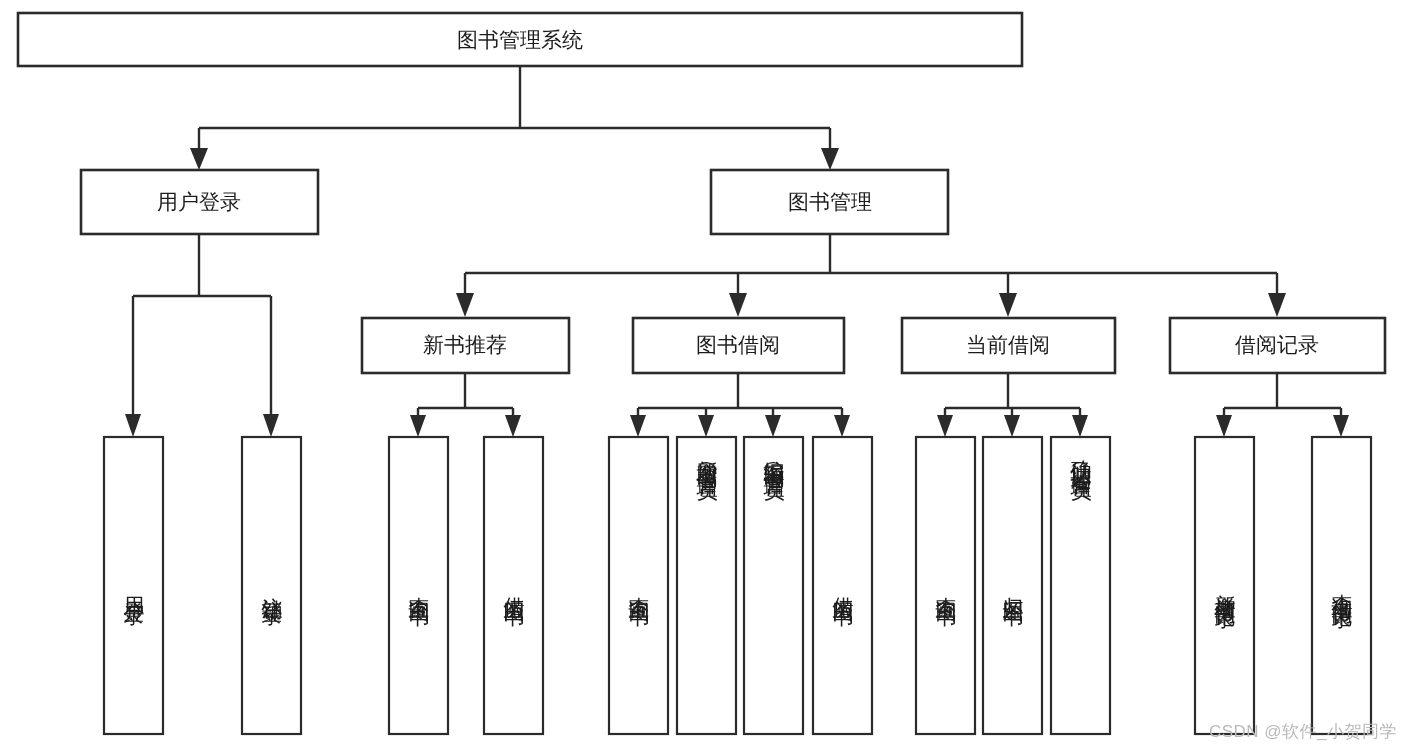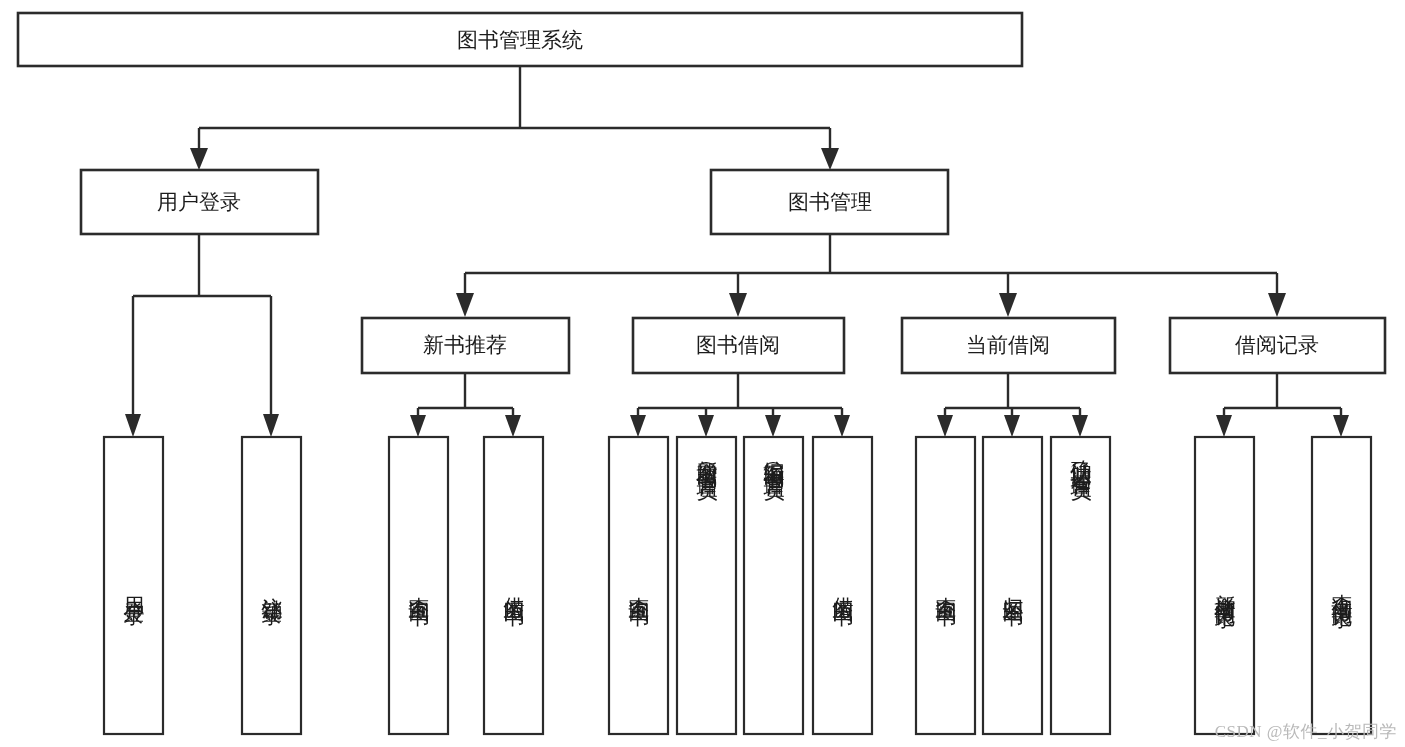--- a/index.html
+++ b/index.html
@@ -69,21 +69,21 @@
   }
   .vlabel.top-aligned {
     justify-content: flex-start;
     padding-top: 6px;
     box-sizing: border-box;
   }
   .watermark {
     position: absolute;
     right: 8px;
     bottom: 4px;
-    font-family: Liberation Serif, serif;
+    font-family: Liberation Sans, sans-serif;
     font-size: 17px;
     color: #b9b9b9;
     letter-spacing: 0.5px;
     white-space: nowrap;
     pointer-events: none;
   }
 </style>
 </head>
 <body>
 

